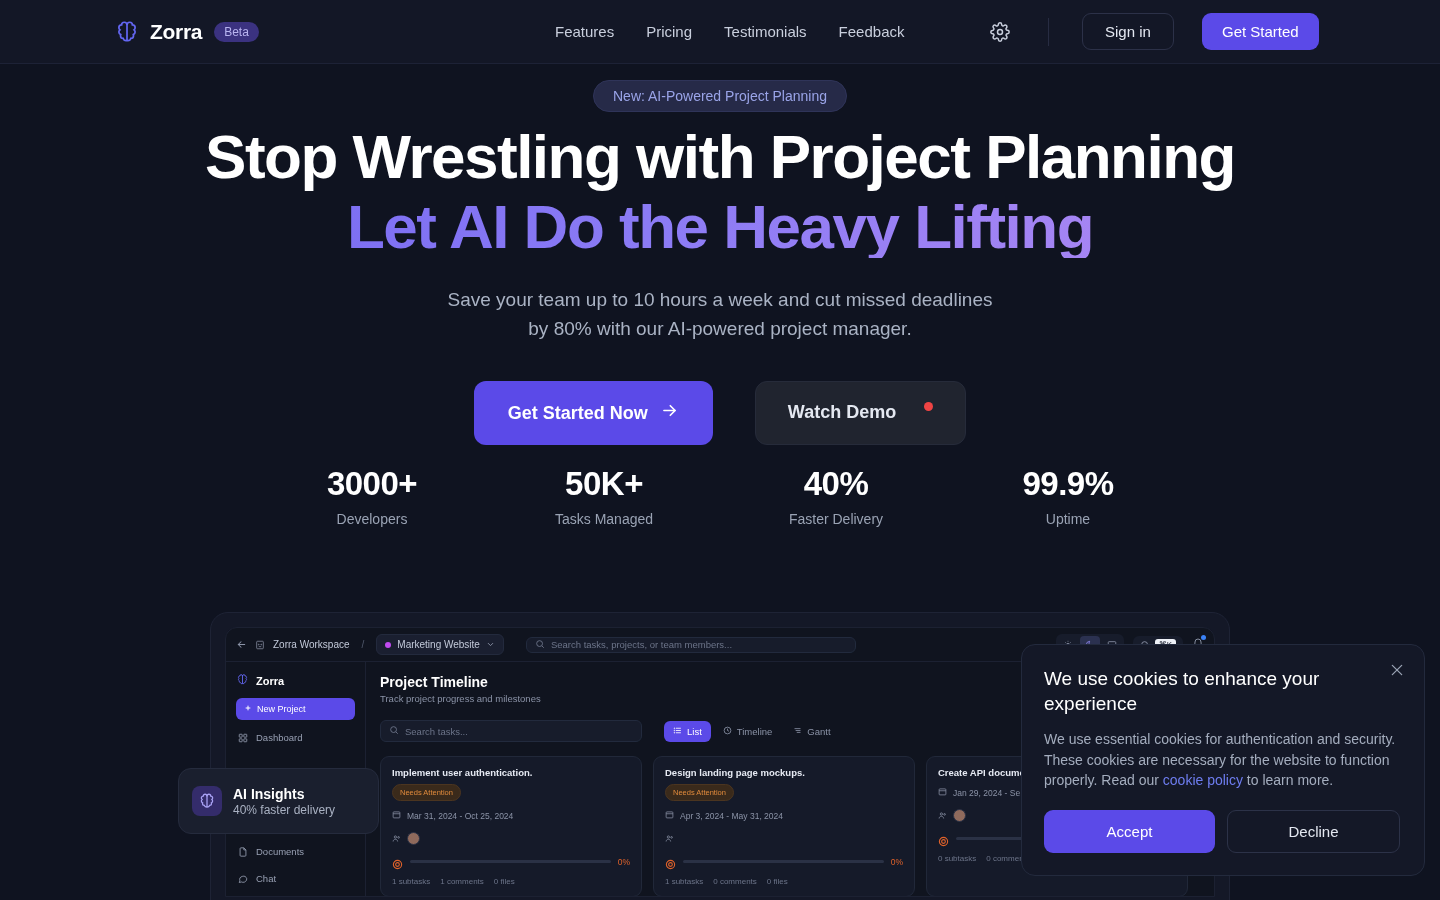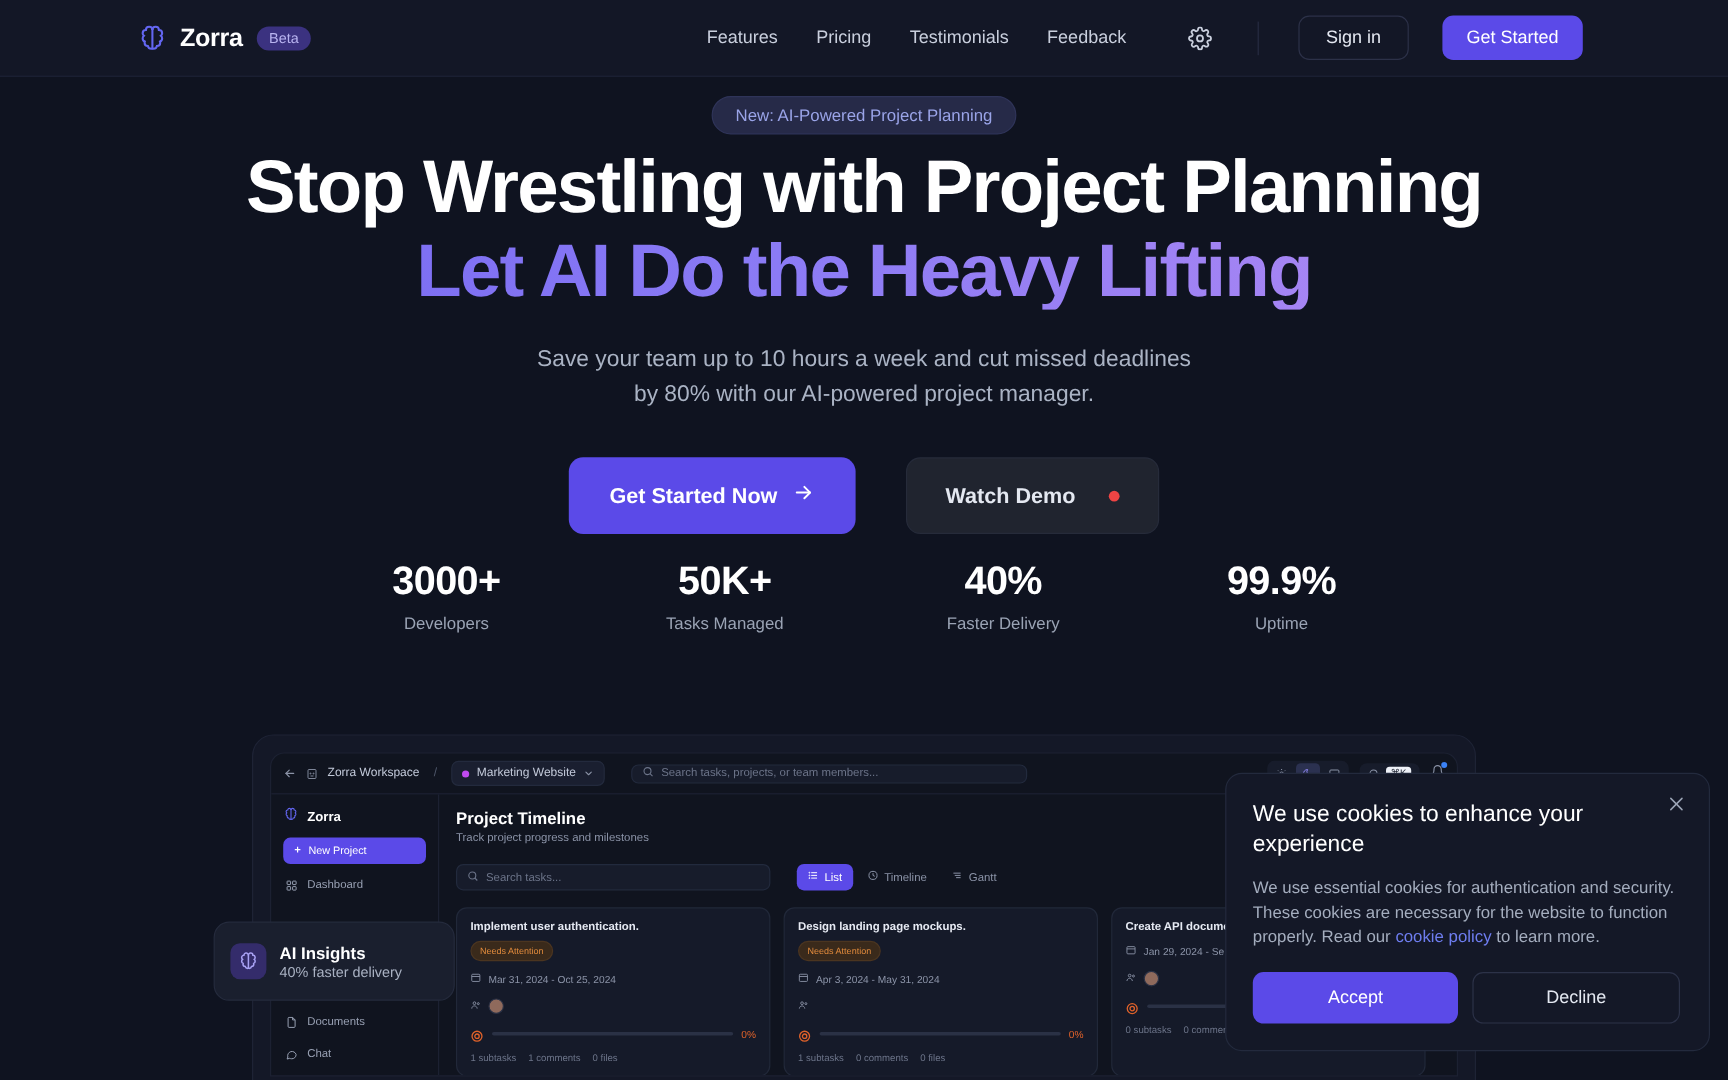--- a/index.html
+++ b/index.html
@@ -20,21 +20,21 @@
     z-index: 40;
   }
   .brand { position: absolute; left: 114px; display: flex; align-items: center; gap: 10px; }
   .brand-icon { width: 26px; height: 26px; display: block; }
   .brand-name { font-size: 21px; font-weight: bold; color: #ffffff; letter-spacing: -0.3px; }
   .beta-badge {
     background: #3b3280; color: #b9b4f0;
     font-size: 12px; padding: 3px 10px; border-radius: 10px;
     margin-left: 2px;
   }
-  .nav { position: absolute; left: 589px; display: flex; align-items: center; gap: 32px; }
+  .nav { position: absolute; left: 555px; display: flex; align-items: center; gap: 32px; }
   .nav-link { font-size: 15px; color: #c9cfdd; text-decoration: none; white-space: nowrap; }
   .gear-btn {
     position: absolute; left: 988px; top: 20px;
     width: 24px; height: 24px; display: flex; align-items: center; justify-content: center;
     color: #c9cfdd;
   }
   .divider-v { position: absolute; left: 1048px; top: 18px; width: 1px; height: 28px; background: #272c42; }
   .signin-btn {
     position: absolute; left: 1082px; top: 13px;
     padding: 9px 22px; border: 1px solid #2c3148; border-radius: 9px;
@@ -75,21 +75,21 @@
     background: #5b4ae8; color: #fff; border: none;
     font-size: 18px; font-weight: bold;
     padding: 20px 34px; border-radius: 12px;
     display: inline-flex; align-items: center; gap: 12px;
     font-family: "Liberation Sans", sans-serif;
   }
   .cta-secondary {
     background: #20242f; color: #e4e8f1; border: 1px solid #262b3a;
     font-size: 18px; font-weight: bold;
     padding: 20px 32px; border-radius: 12px;
-    display: inline-flex; align-items: center; gap: 28px;
+    display: inline-flex; gap: 28px;
     font-family: "Liberation Sans", sans-serif;
   }
   .red-dot { width: 9px; height: 9px; border-radius: 50%; background: #ef4444; display: inline-block; }
 
   
   .stats { position: absolute; top: 465px; left: 0; width: 1440px; display: flex; justify-content: center; gap: 0; }
   .stat { width: 232px; text-align: center; }
   .stat-value { font-size: 33px; font-weight: bold; color: #ffffff; letter-spacing: -0.5px; }
   .stat-label { margin-top: 8px; font-size: 14px; color: #9aa3b4; }
 

